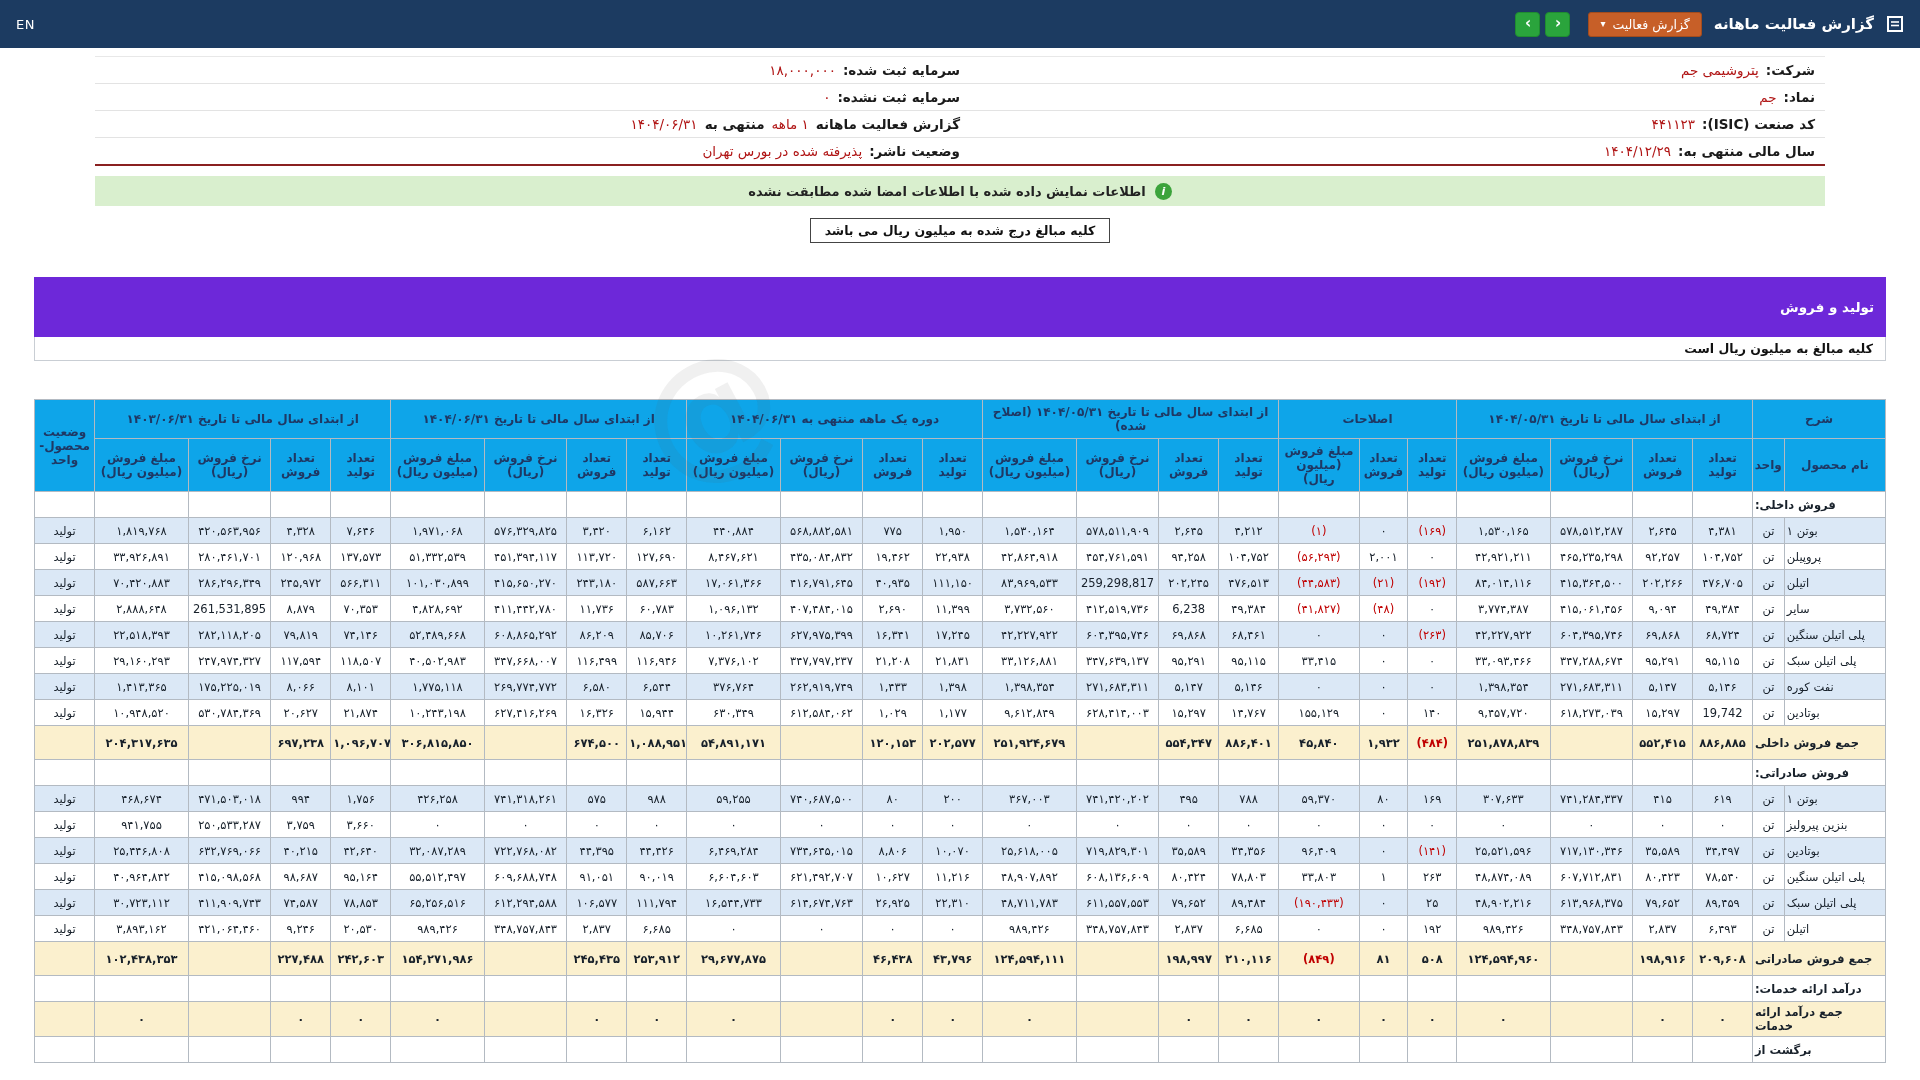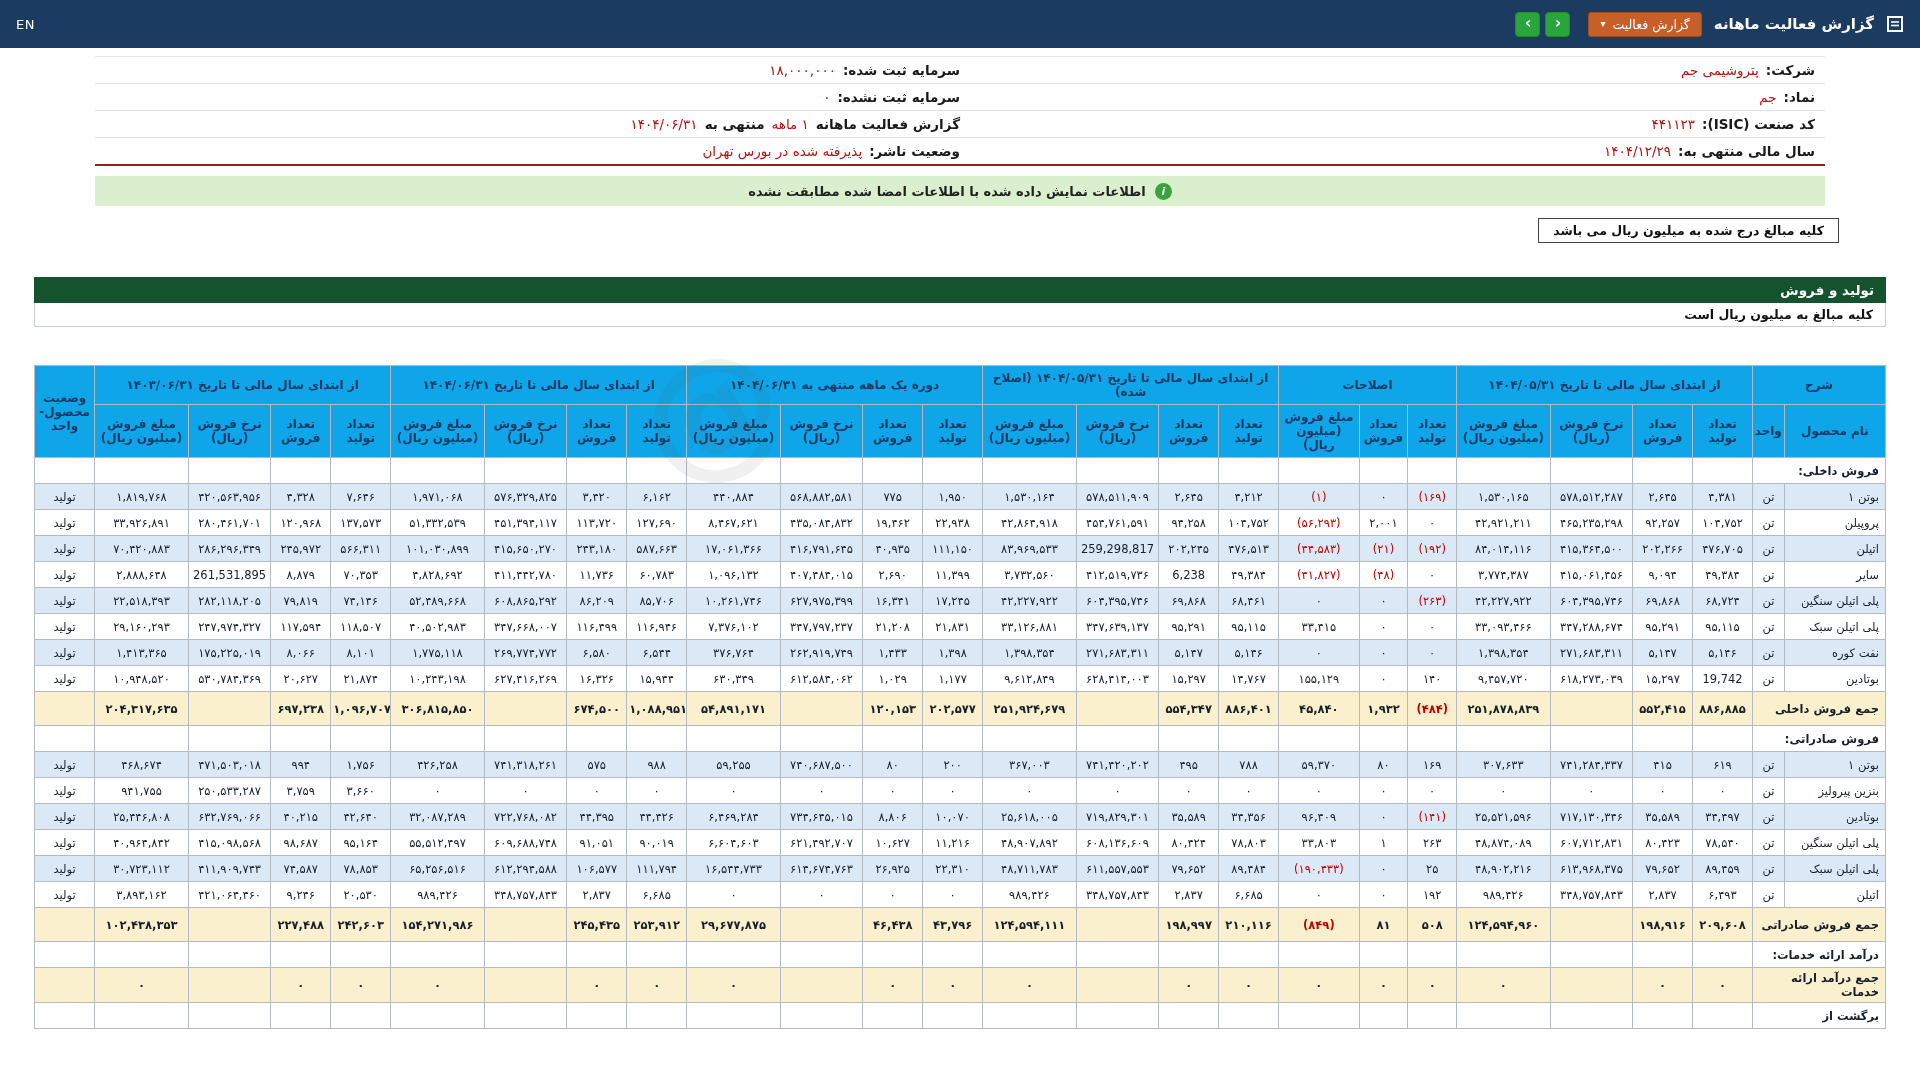--- a/index.html
+++ b/index.html
@@ -26,36 +26,36 @@
   .info-row:last-child{border-bottom:2px solid #8a2020}
   .info-cell{flex:1;display:flex;gap:7px;align-items:baseline;flex-wrap:nowrap}
   .info-label{font-weight:bold;color:#1a1a1a;white-space:nowrap}
   .info-value{color:#b01414;white-space:nowrap}
   
   .notice{margin:10px 95px 0;background:#d9efce;height:30px;display:flex;align-items:center;
     justify-content:center;gap:9px;font-size:13px;font-weight:bold;color:#222}
   .info-icon{width:17px;height:17px;border-radius:50%;background:#3ba33b;color:#fff;font-size:11px;
     font-weight:bold;font-style:italic;display:flex;align-items:center;justify-content:center;flex:0 0 auto}
   
-  .note-wrap{margin:12px 81px 0;text-align:right}
+  .note-wrap{margin:12px 81px 0;text-align:center}
   .note-box{display:inline-block;border:1px solid #444;padding:4px 14px;font-size:12.5px;font-weight:bold;color:#111}
   
-  .section-bar{margin:34px 34px 0;background:#14532d;color:#fff;font-weight:bold;font-size:13.5px;padding:5px 12px}
+  .section-bar{margin:34px 34px 0;background:#6d28d9;color:#fff;font-weight:bold;font-size:13.5px;padding:22px 12px}
   .section-sub{margin:0 34px;border:1px solid #c9ced4;border-top:none;background:#fff;
     font-weight:bold;font-size:12.5px;padding:4px 12px;color:#111}
   
   table{margin:38px 34px 0;width:calc(100% - 68px);border-collapse:collapse;table-layout:fixed;font-size:11.5px}
   th,td{border:1px solid #b3bac2;padding:3px 2px;text-align:center;vertical-align:middle;overflow:hidden}
   thead th{color:#1f3864;font-weight:bold;background:#0ea5e9;font-size:12px;padding:5px 2px}
   tbody td{color:#17202a;height:26px}
   tr.blue td{background:#dbe8f6}
   tr.white td{background:#ffffff}
   tr.total td{background:#fbf0ce;font-weight:bold;height:34px}
   tr.sec td{background:#ffffff}
-  td.name{text-align:right;padding-right:6px}
+  td.name{text-align:left;padding-right:6px}
   tr.sec td.name,tr.total td.name{font-weight:bold}
   td.num{direction:ltr;white-space:nowrap}
   .neg{color:#c00000}
   
   .watermark{position:absolute;top:330px;left:640px;font-size:140px;font-weight:bold;
     color:rgba(90,90,90,0.09);transform:rotate(-28deg);pointer-events:none;z-index:5}
 </style>
 </head>
 <body>
 

